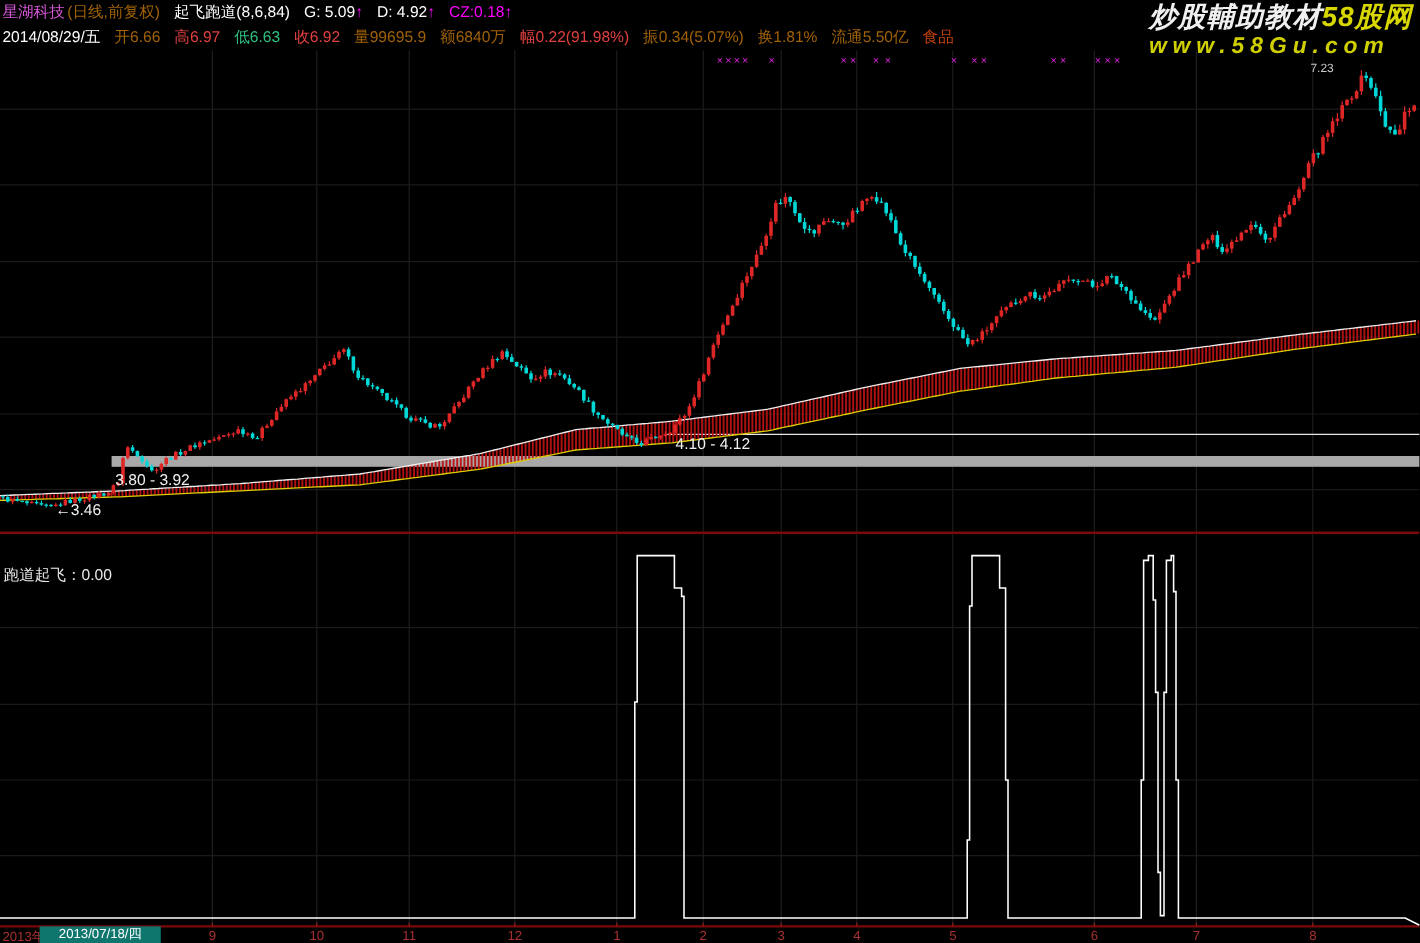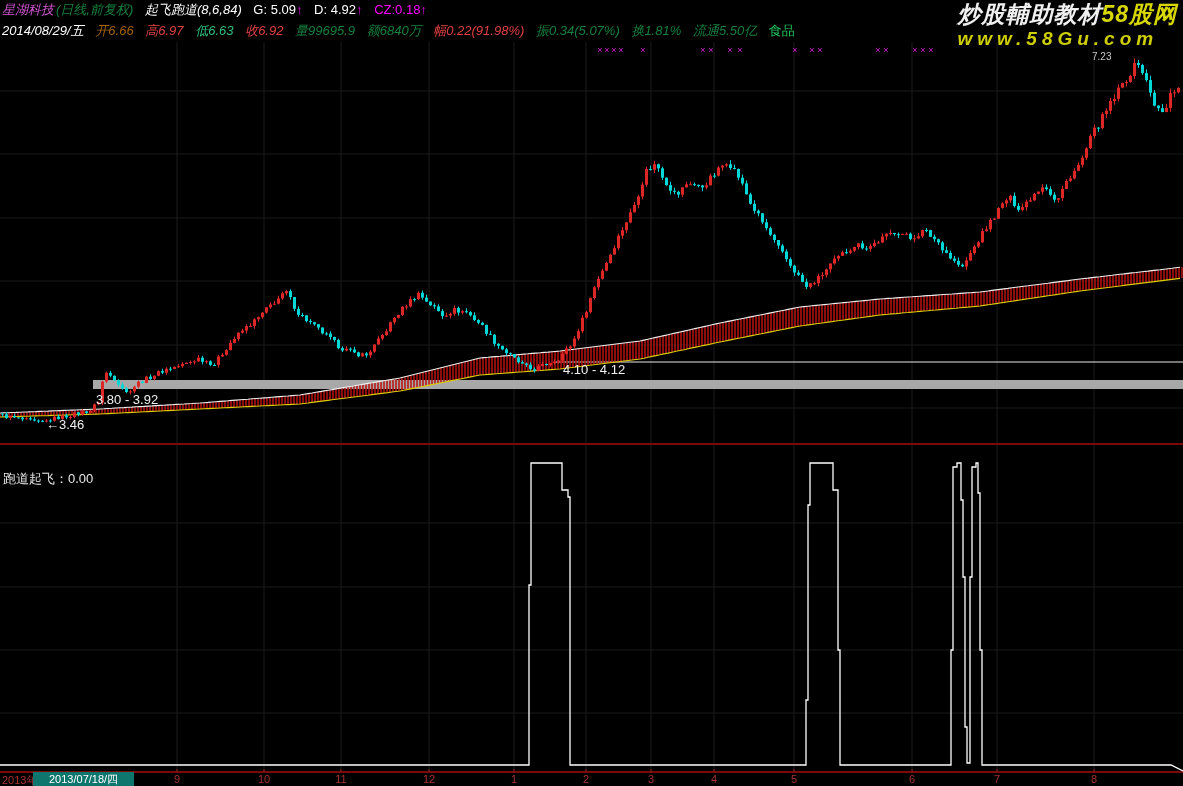--- a/index.html
+++ b/index.html
@@ -2,29 +2,29 @@
 <html><head>
 <meta charset="utf-8">
 <style>
   html,body{margin:0;padding:0;background:#000;}
   body{width:1183px;height:786px;position:relative;overflow:hidden;
        font-family:"Liberation Sans",sans-serif;}
   #chart-svg{position:absolute;left:0;top:0;z-index:1;}
   .overlay{position:absolute;z-index:3;white-space:nowrap;}
   .hdr{left:2px;top:1px;font-size:13px;}
   .hdr2{left:2px;top:22px;font-size:13px;}
-  .seg{margin-right:8px;font-style:italic;}
+  .seg{margin-right:8px;}
   .c-name{color:#d957d9;}
   .c-white{color:#ffffff;}
-  .c-dim{color:#15803d;}
+  .c-dim{color:#a16207;}
   .c-mag{color:#ff00ff;}
   .c-red{color:#e04040;}
   .c-dred{color:#a16207;}
   .c-green{color:#2fbf7f;}
-  .c-sector{color:#22c55e;}
+  .c-sector{color:#c2410c;}
   .wm{right:6px;top:2px;text-align:left;font-style:italic;font-weight:bold;line-height:1.12;}
   .wm-l1{font-size:23px;color:#f0f0f0;letter-spacing:1px;}
   .wm-l1 .y{color:#d8d800;}
   .wm-l2{font-size:19px;color:#cfcf00;letter-spacing:5px;}
   .siglabel{left:3px;top:446px;font-size:13px;color:#e8e8e8;margin-top:24px;}
   .yr{left:2px;top:773px;font-size:11px;color:#a83030;}
   .dt{left:33px;top:772px;font-size:11px;color:#ffffff;background:#0f766e;padding:0 16px;line-height:14px;}
 </style>
 </head>
 <body>

